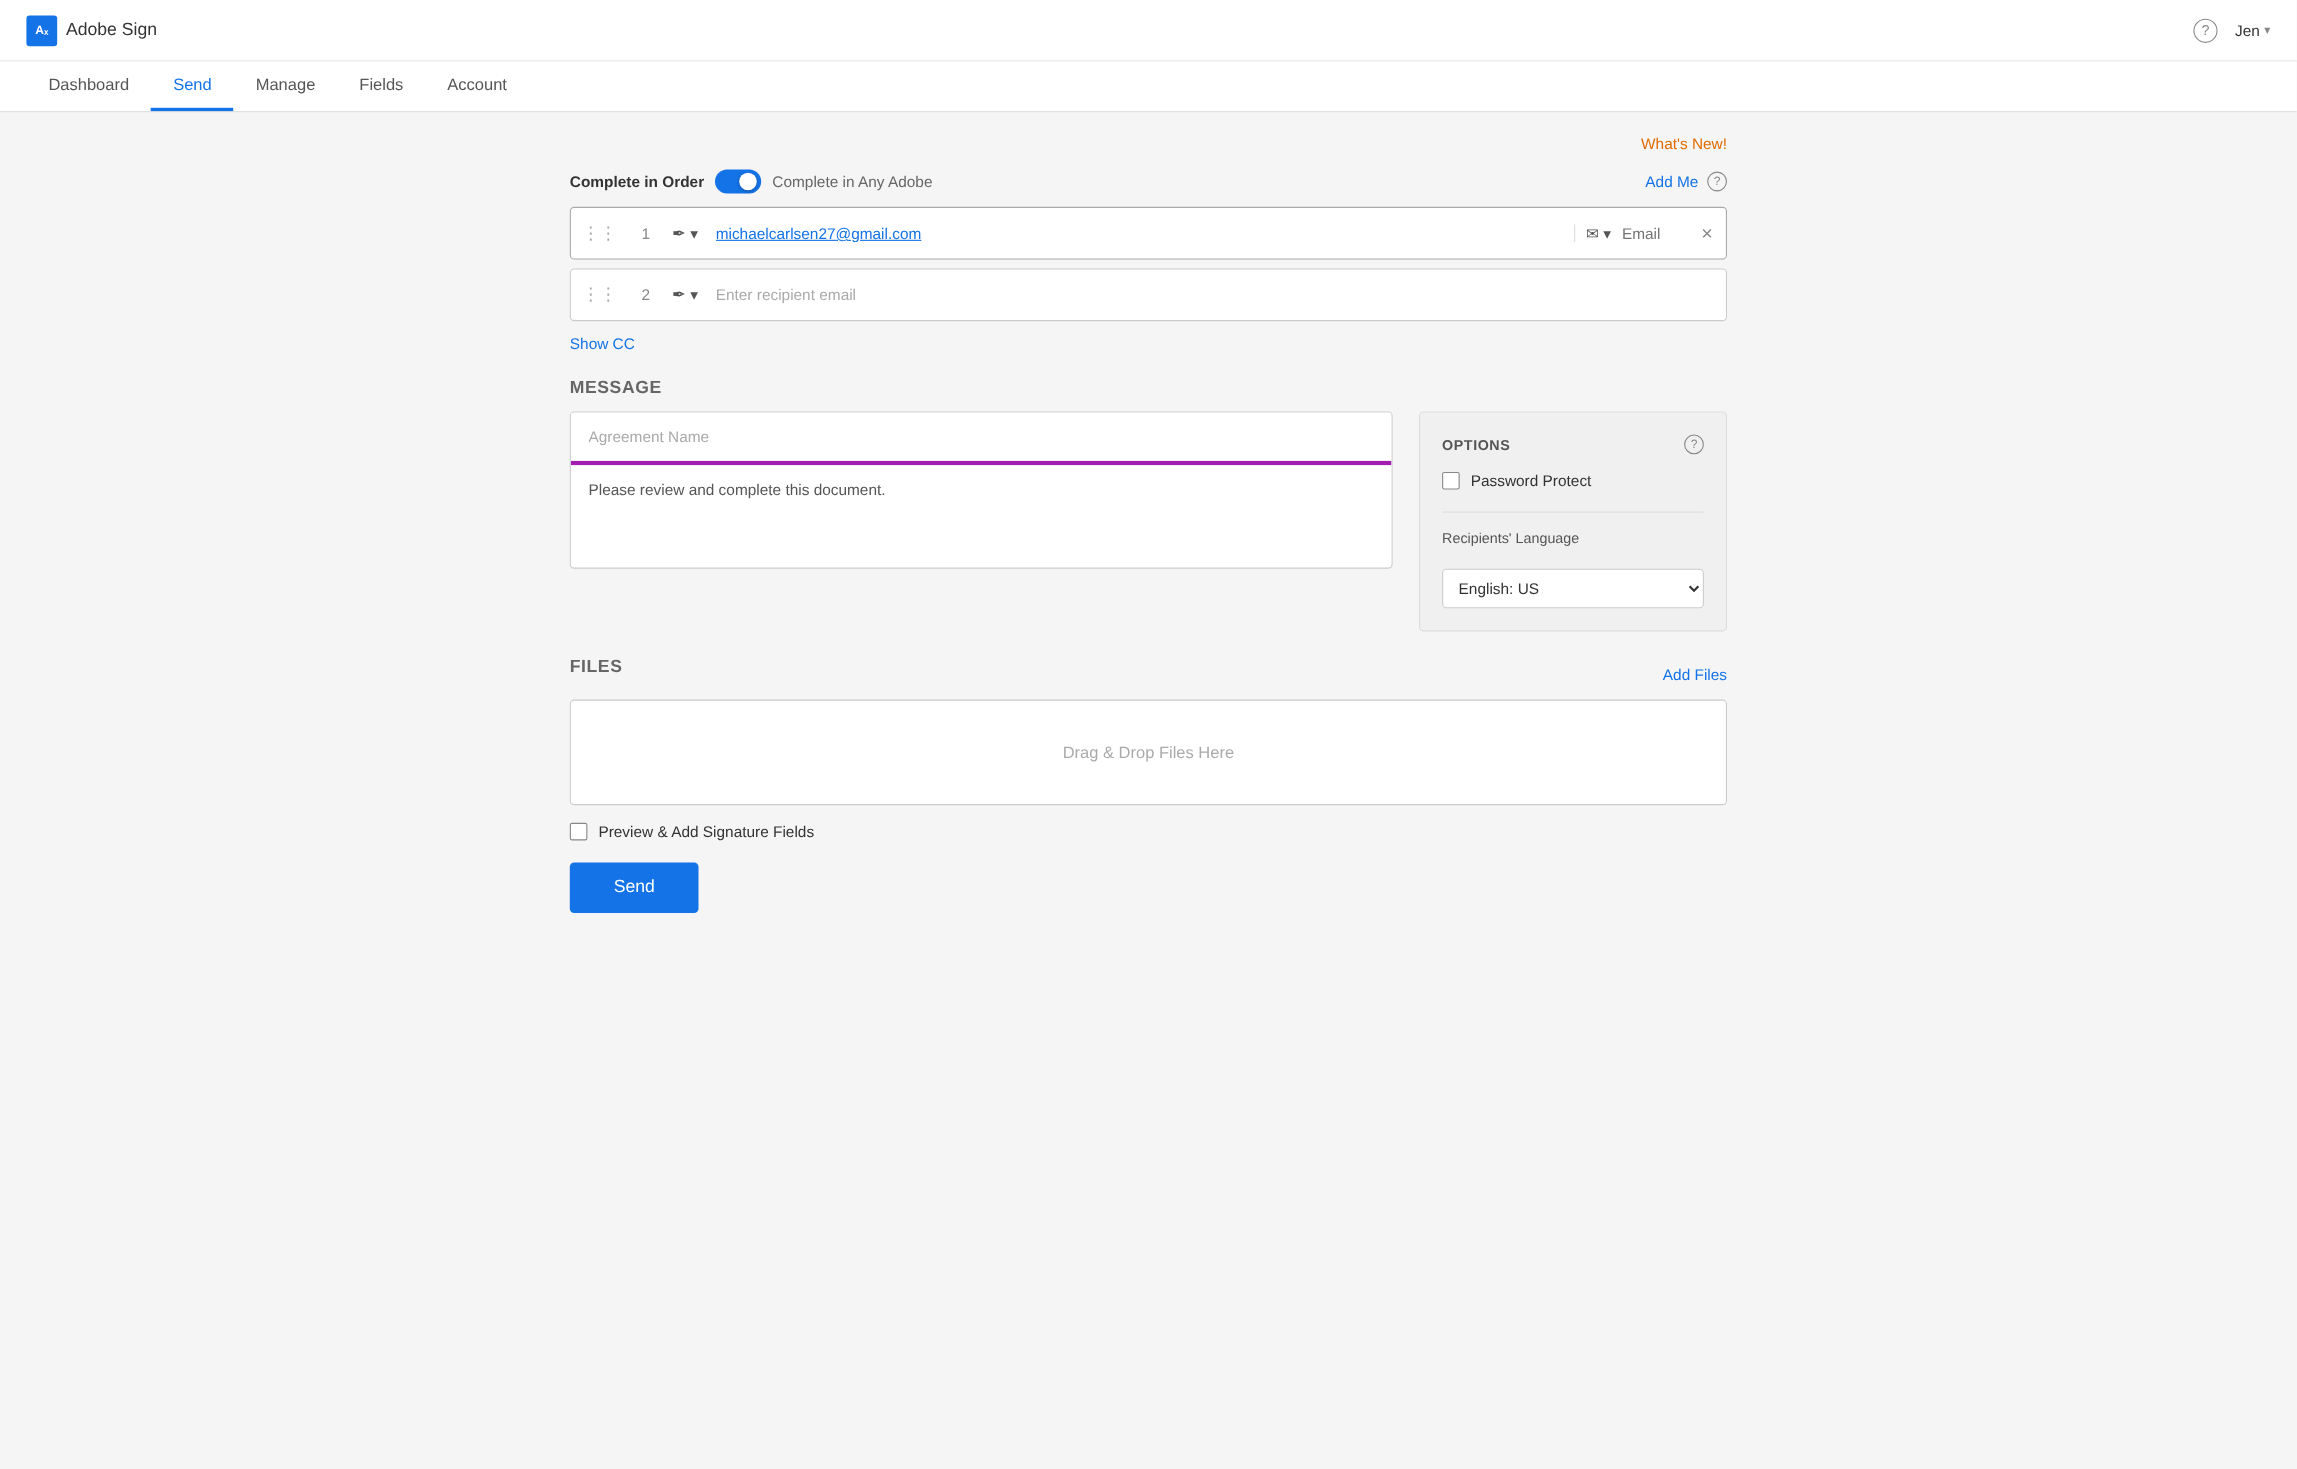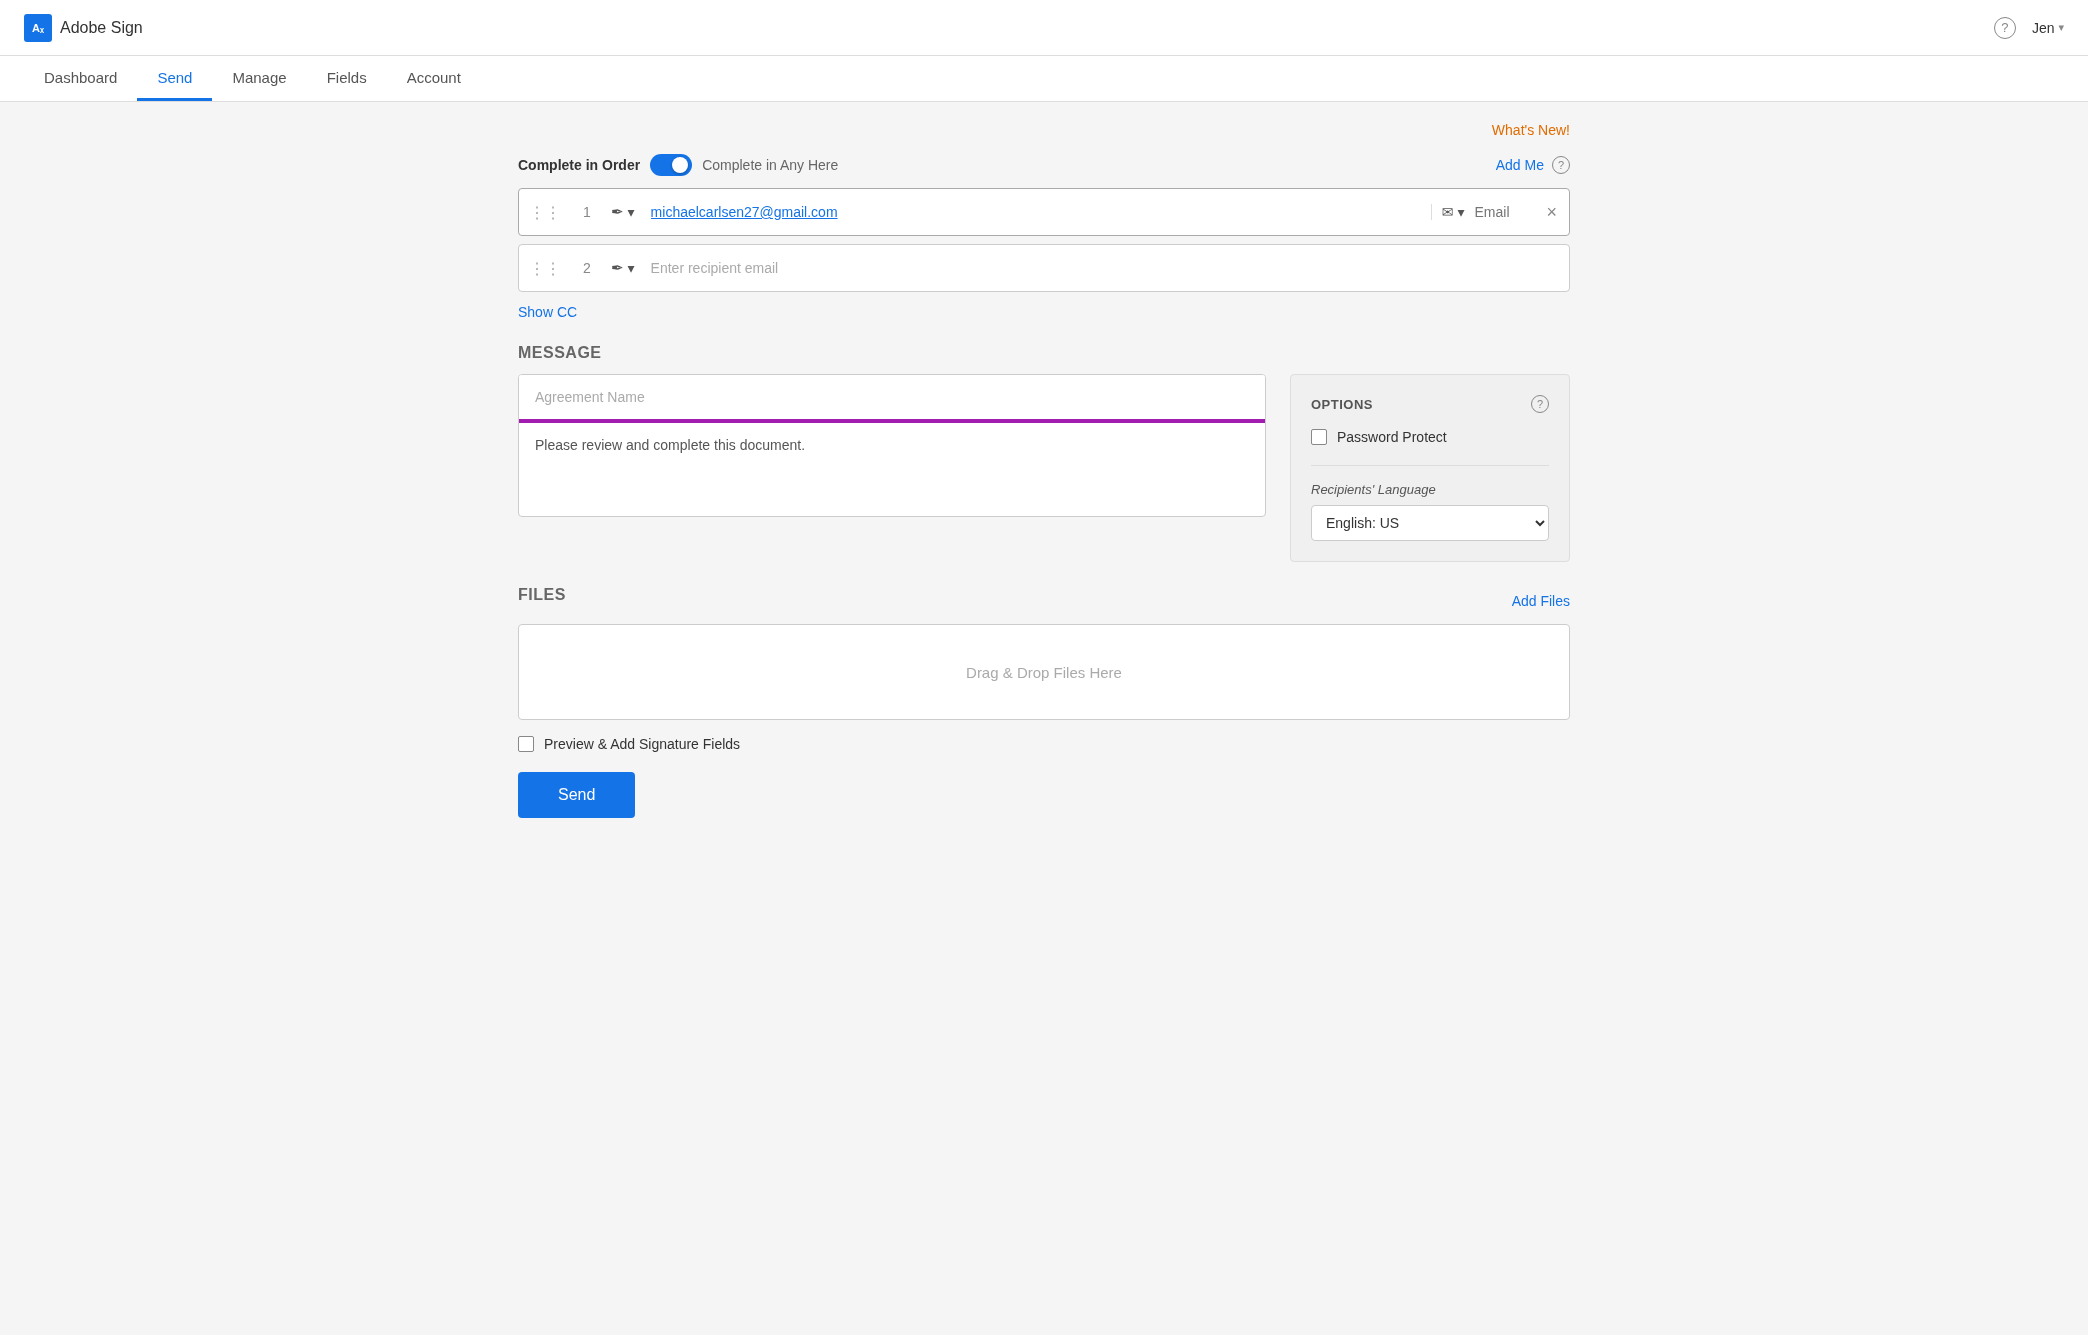--- a/index.html
+++ b/index.html
@@ -390,22 +390,21 @@
       color: #333;
     }
     .divider {
       border: none;
       border-top: 1px solid #ddd;
       margin-bottom: 16px;
     }
     .options-sub-label {
       font-size: 13px;
       color: #555;
-      margin-bottom: 8px;
-      font-style: italic;
+      margin-bottom: 20px;
     }
     .language-select {
       width: 100%;
       padding: 8px 10px;
       border: 1px solid #ccc;
       border-radius: 4px;
       background: #fff;
       font-size: 14px;
       color: #333;
       cursor: pointer;
@@ -483,21 +482,21 @@
 
   <div class="recipients-section">
     <div class="recipients-header">
       <div class="order-control">
         <span class="order-label">Complete in Order</span>
         <div class="toggle-switch">
           <div class="toggle-track">
             <div class="toggle-thumb"></div>
           </div>
         </div>
-        <span class="order-alt-label">Complete in Any Here</span>
+        <span class="order-alt-label">Complete in Any Adobe</span>
       </div>
       <div class="add-me-area">
         <a class="add-me-link">Add Me</a>
         <div class="info-icon-small">?</div>
       </div>
     </div>
 
     
     <div class="recipient-row filled">
       <div class="drag-handle">⋮⋮</div>

